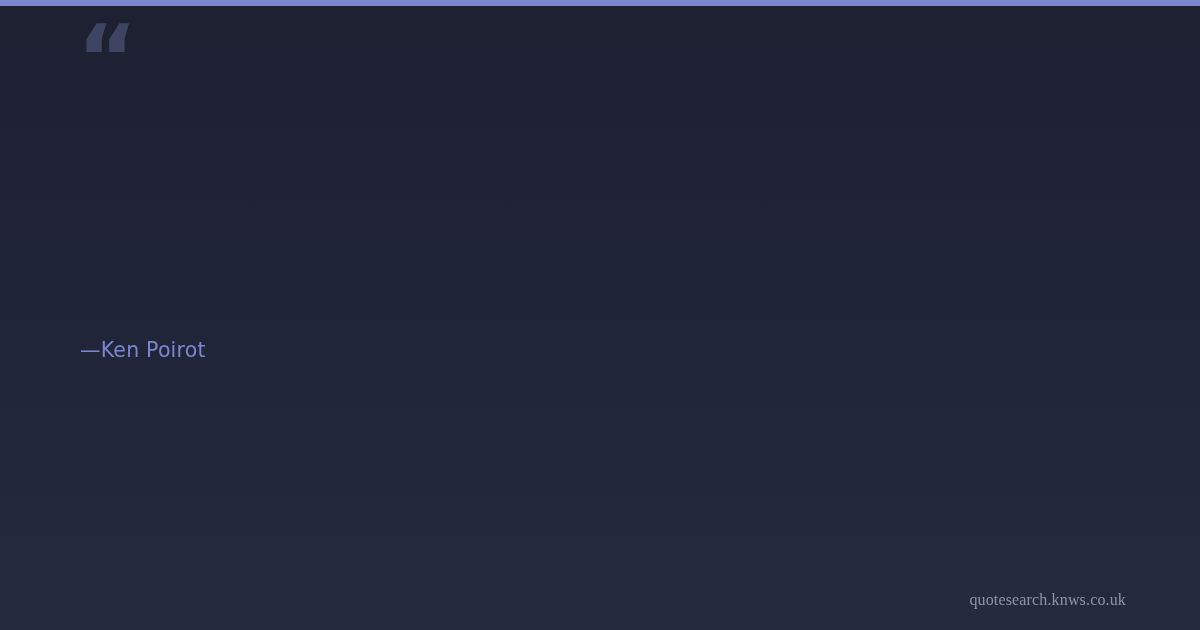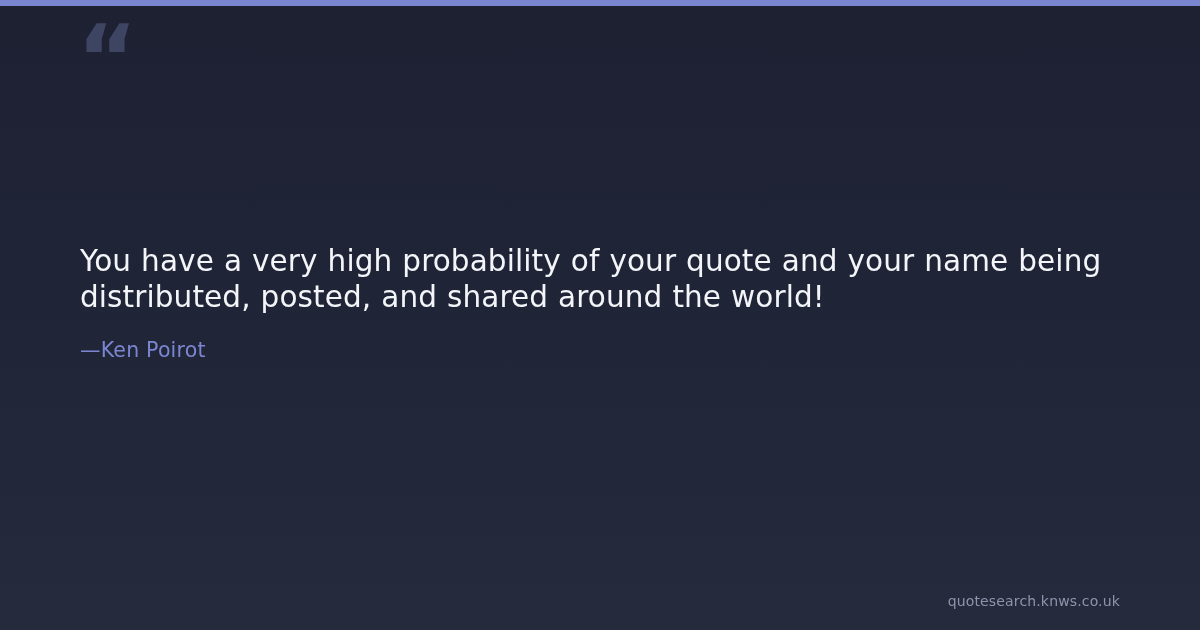--- a/index.html
+++ b/index.html
@@ -83,40 +83,38 @@
     font-weight: 400;
   }
 
   .attribution-name {
     color: #7b86d1;
     font-weight: 400;
   }
 
   .source-footer {
     position: absolute;
-    right: 80px;
+    right: 74px;
     bottom: 21px;
-    font-size: 14px;
+    font-size: 16px;
     font-weight: 400;
     color: #8e95ab;
     letter-spacing: 0.15px;
+    font-family: Liberation Serif, serif;
   }
 </style>
 </head>
 <body>
 
 <div class="quote-card">
 
   <div class="accent-bar"></div>
 
   <div class="quote-mark">“</div>
 
-  <div class="quote-body">
-    <p class="quote-text">You have a very high probability of your quote and your name being distributed, posted, and shared around the world!</p>
-  </div>
 
   <div class="attribution">
     <span class="attribution-dash">—</span>
     <span class="attribution-sep"> </span>
     <span class="attribution-name">Ken Poirot</span>
   </div>
 
   <div class="source-footer">quotesearch.knws.co.uk</div>
 
 </div>

